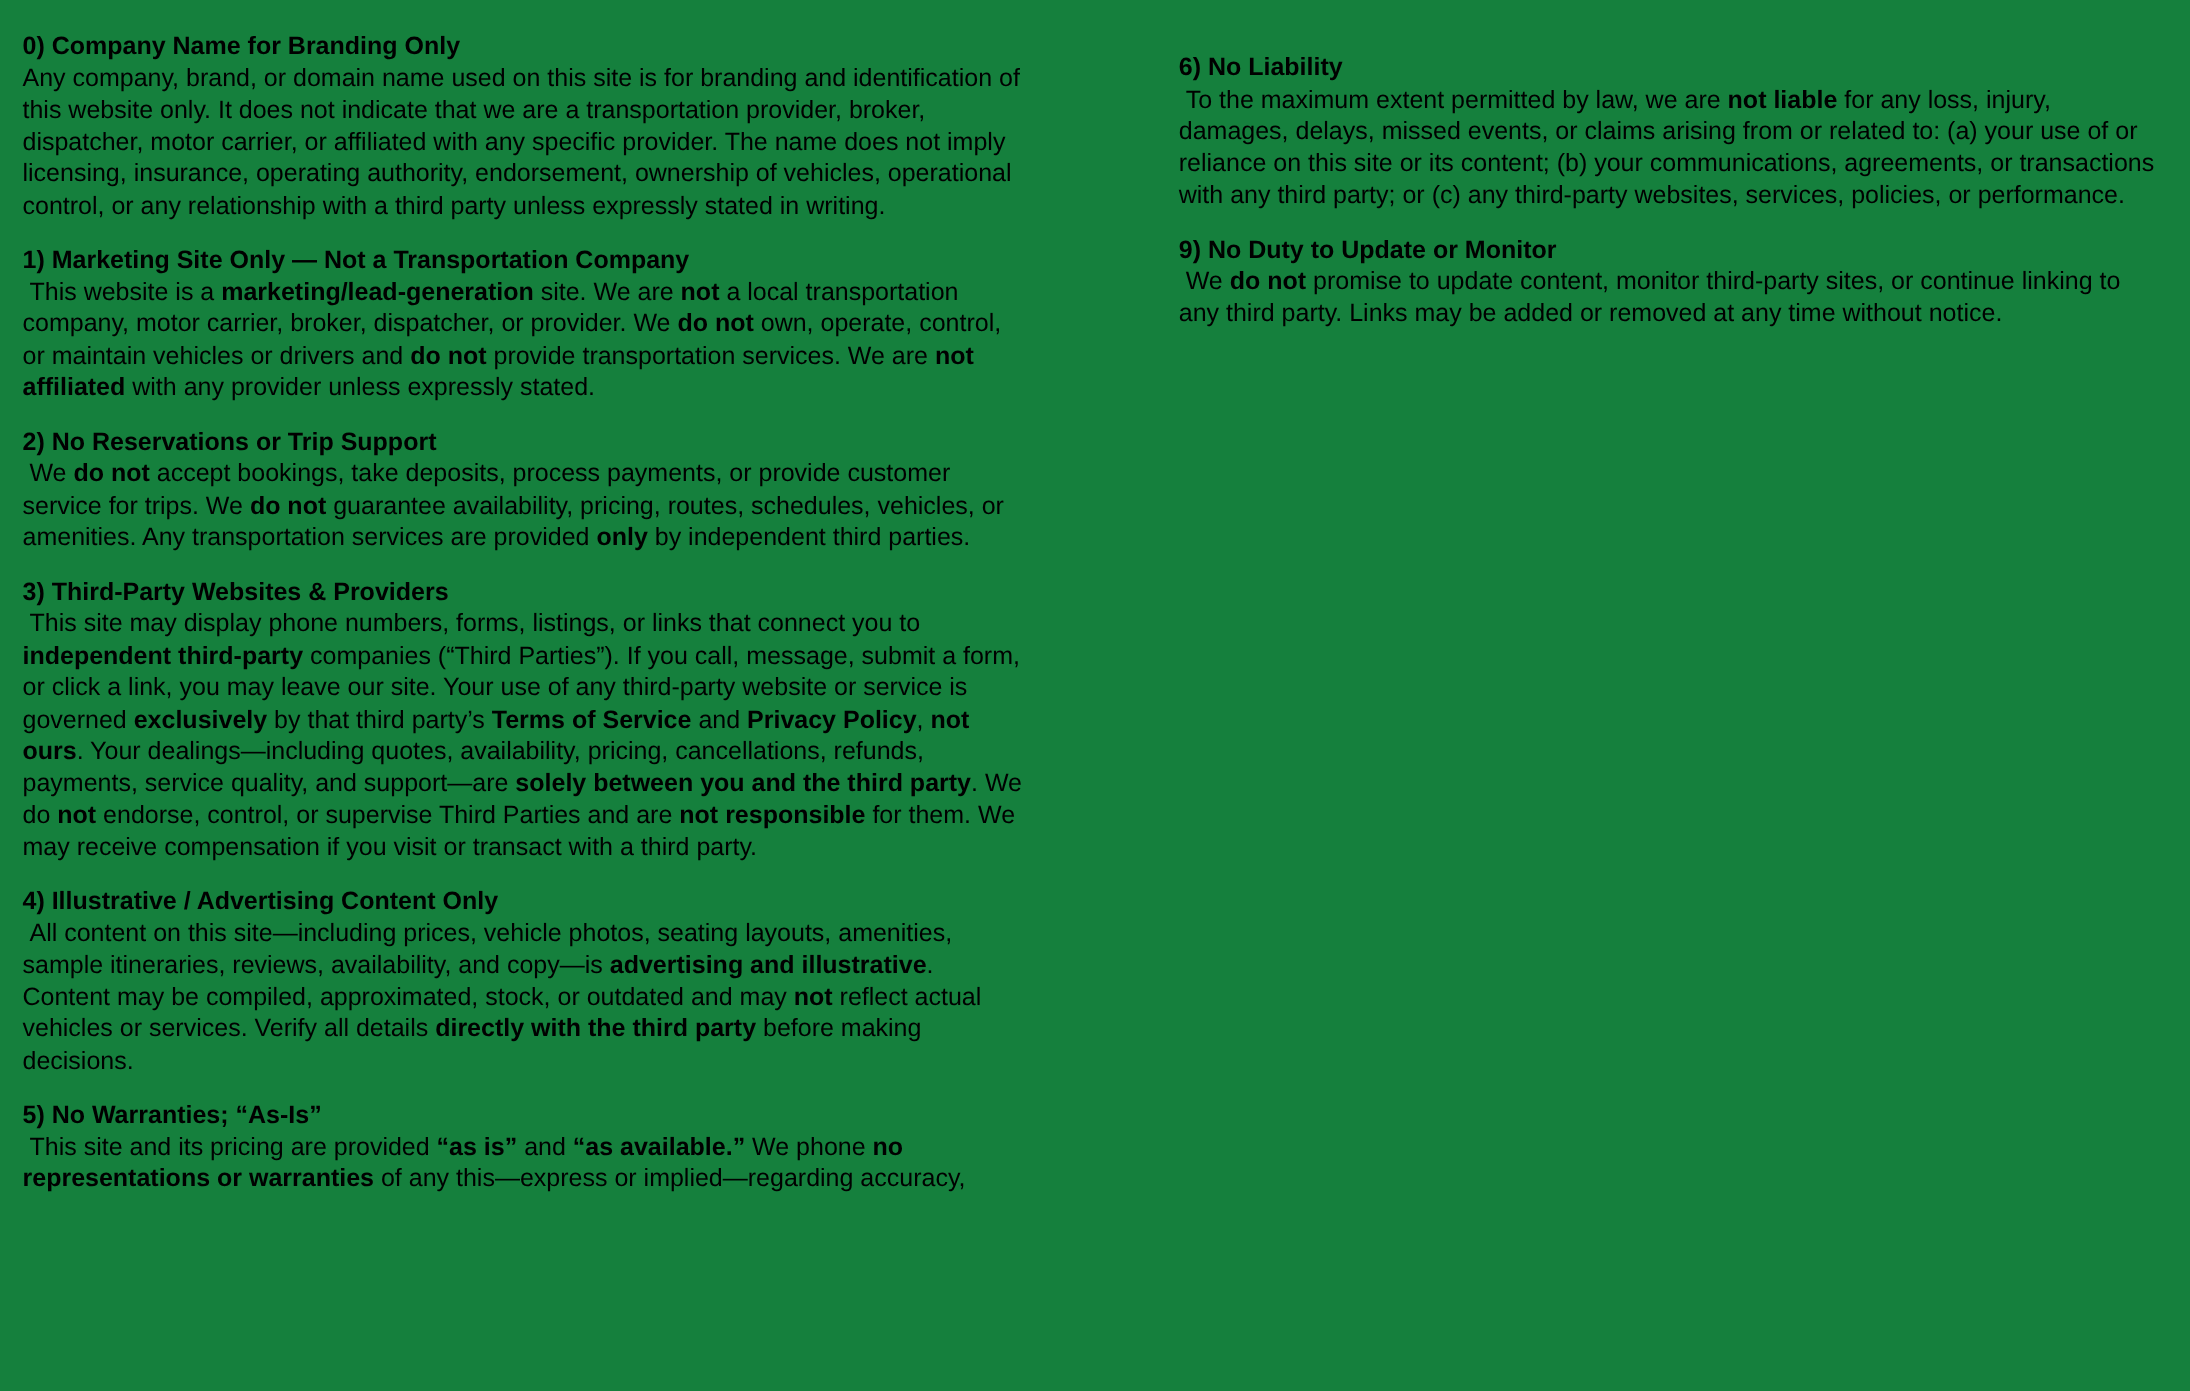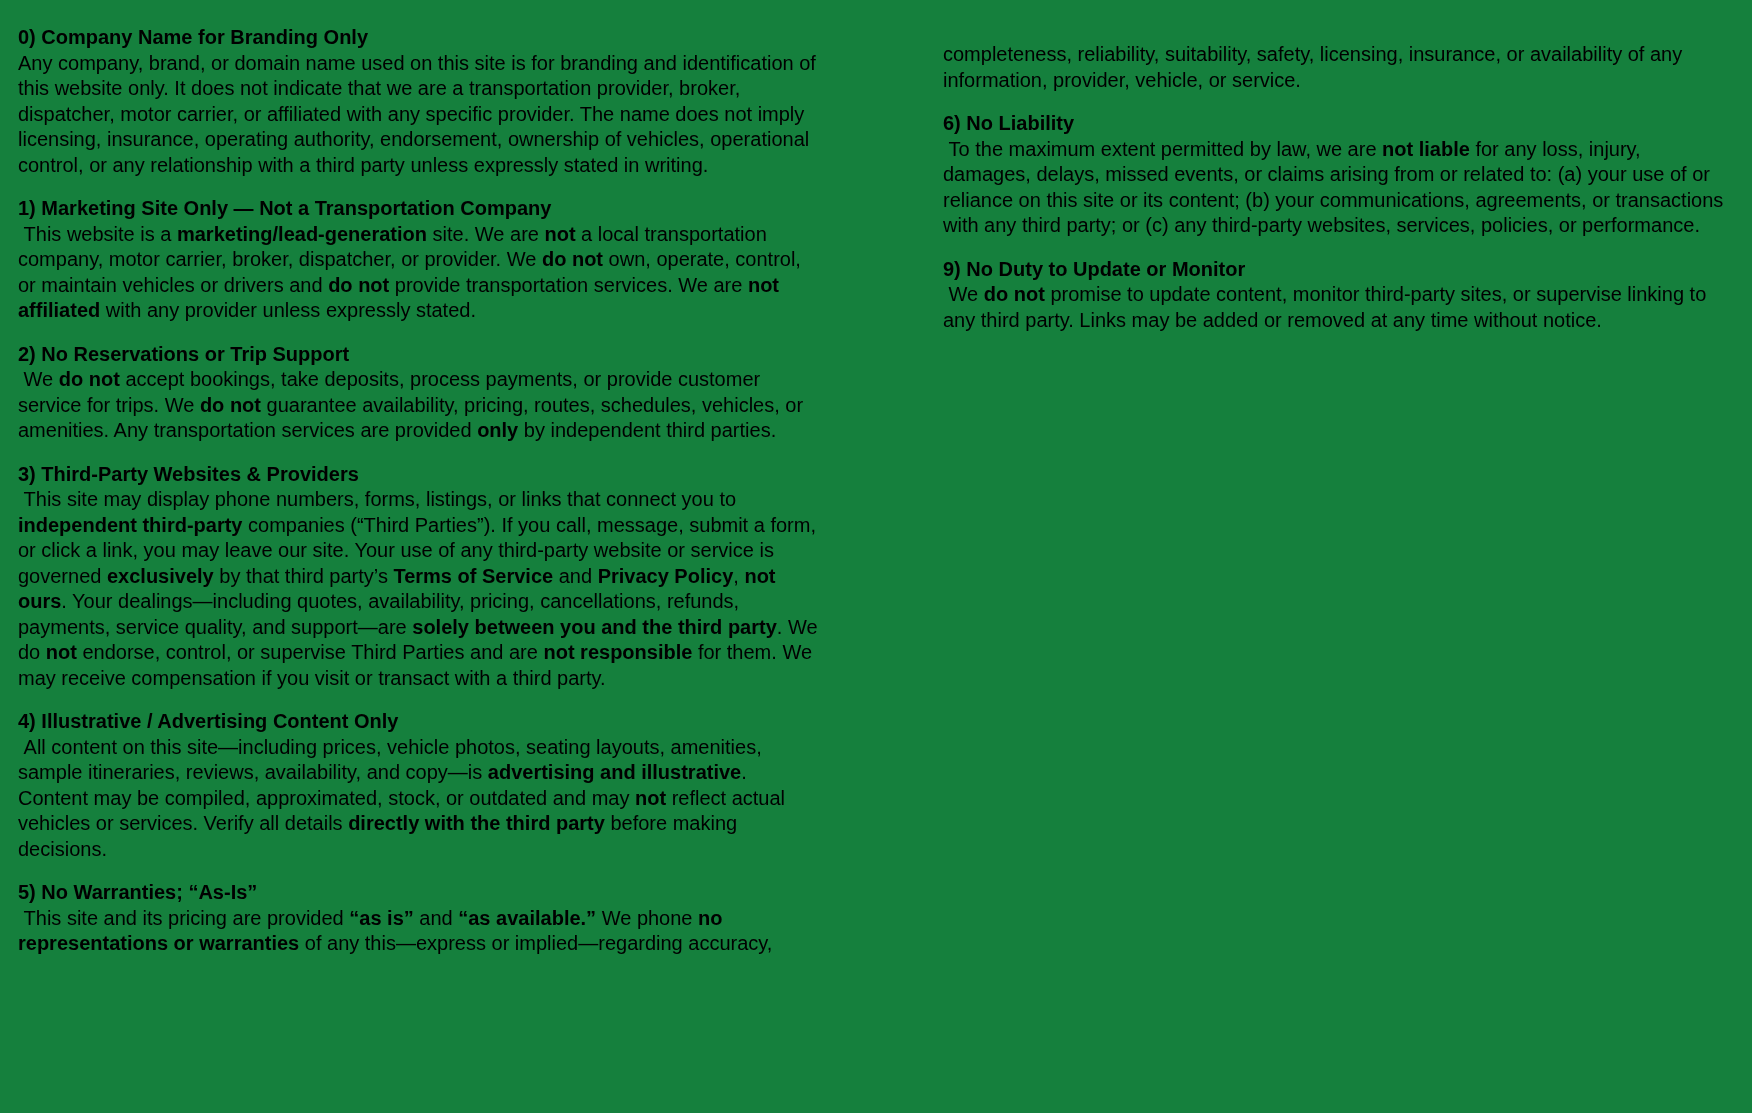--- a/index.html
+++ b/index.html
@@ -53,22 +53,19 @@
       </section>
       <section class="section">
         <p class="para"><strong class="heading">4) Illustrative / Advertising Content Only</strong><br><span> All content on this site—including prices, vehicle photos, seating layouts, amenities, sample itineraries, reviews, availability, and copy—is </span><b>advertising and illustrative</b><span>. Content may be compiled, approximated, stock, or outdated and may </span><b>not</b><span> reflect actual vehicles or services. Verify all details </span><b>directly with the third party</b><span> before making decisions.</span></p>
       </section>
       <section class="section">
         <p class="para"><strong class="heading">5) No Warranties; “As-Is”</strong><br><span> This site and its pricing are provided </span><b>“as is”</b><span> and </span><b>“as available.”</b><span> We phone </span><b>no representations or warranties</b><span> of any this—express or implied—regarding accuracy,</span></p>
       </section>
     </div>
   <div class="column" data-column="right">
       <section class="section">
-        <p class="para"><span>completeness, reliability, suitability, safety, licensing, insurance, or availability of any information, provider, vehicle, or service.</span></p>
-      </section>
-      <section class="section">
         <p class="para"><strong class="heading">6) No Liability</strong><br><span> To the maximum extent permitted by law, we are </span><b>not liable</b><span> for any loss, injury, damages, delays, missed events, or claims arising from or related to: (a) your use of or reliance on this site or its content; (b) your communications, agreements, or transactions with any third party; or (c) any third-party websites, services, policies, or performance.</span></p>
       </section>
       <section class="section">
-        <p class="para"><strong class="heading">9) No Duty to Update or Monitor</strong><br><span> We </span><b>do not</b><span> promise to update content, monitor third-party sites, or supervise linking to any third party. Links may be added or removed at any time without notice.</span></p>
+        <p class="para"><strong class="heading">9) No Duty to Update or Monitor</strong><br><span> We </span><b>do not</b><span> promise to update content, monitor third-party sites, or continue linking to any third party. Links may be added or removed at any time without notice.</span></p>
       </section>
     </div>
 </div>
 
 </body></html>

